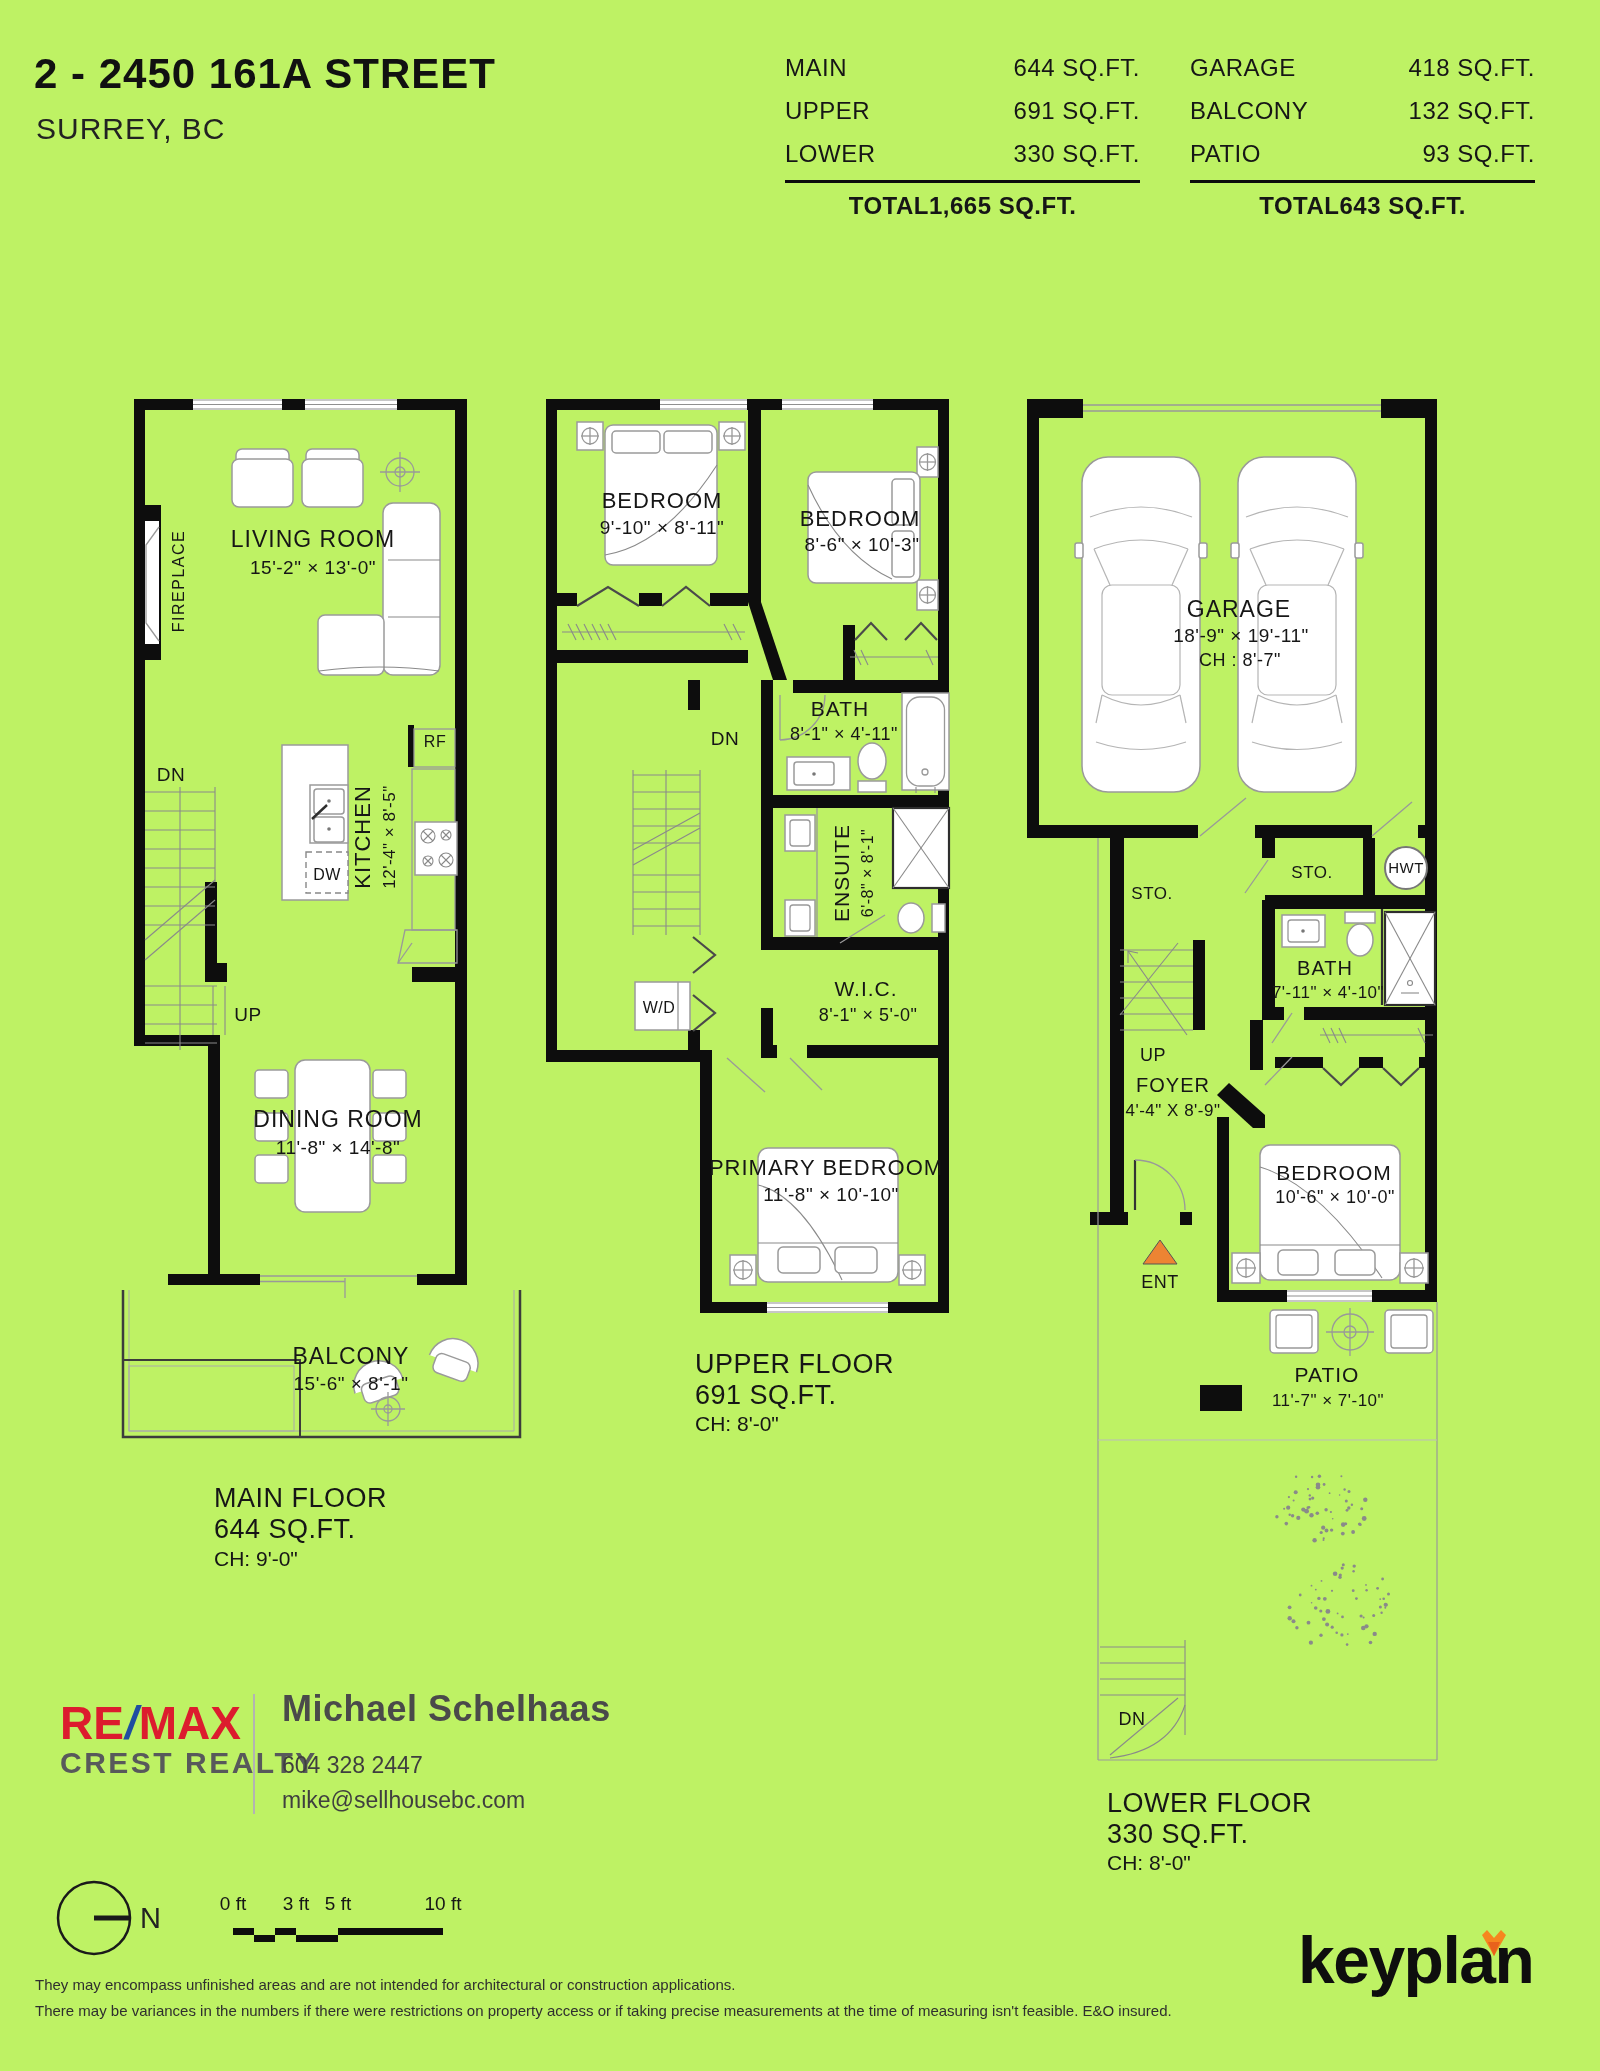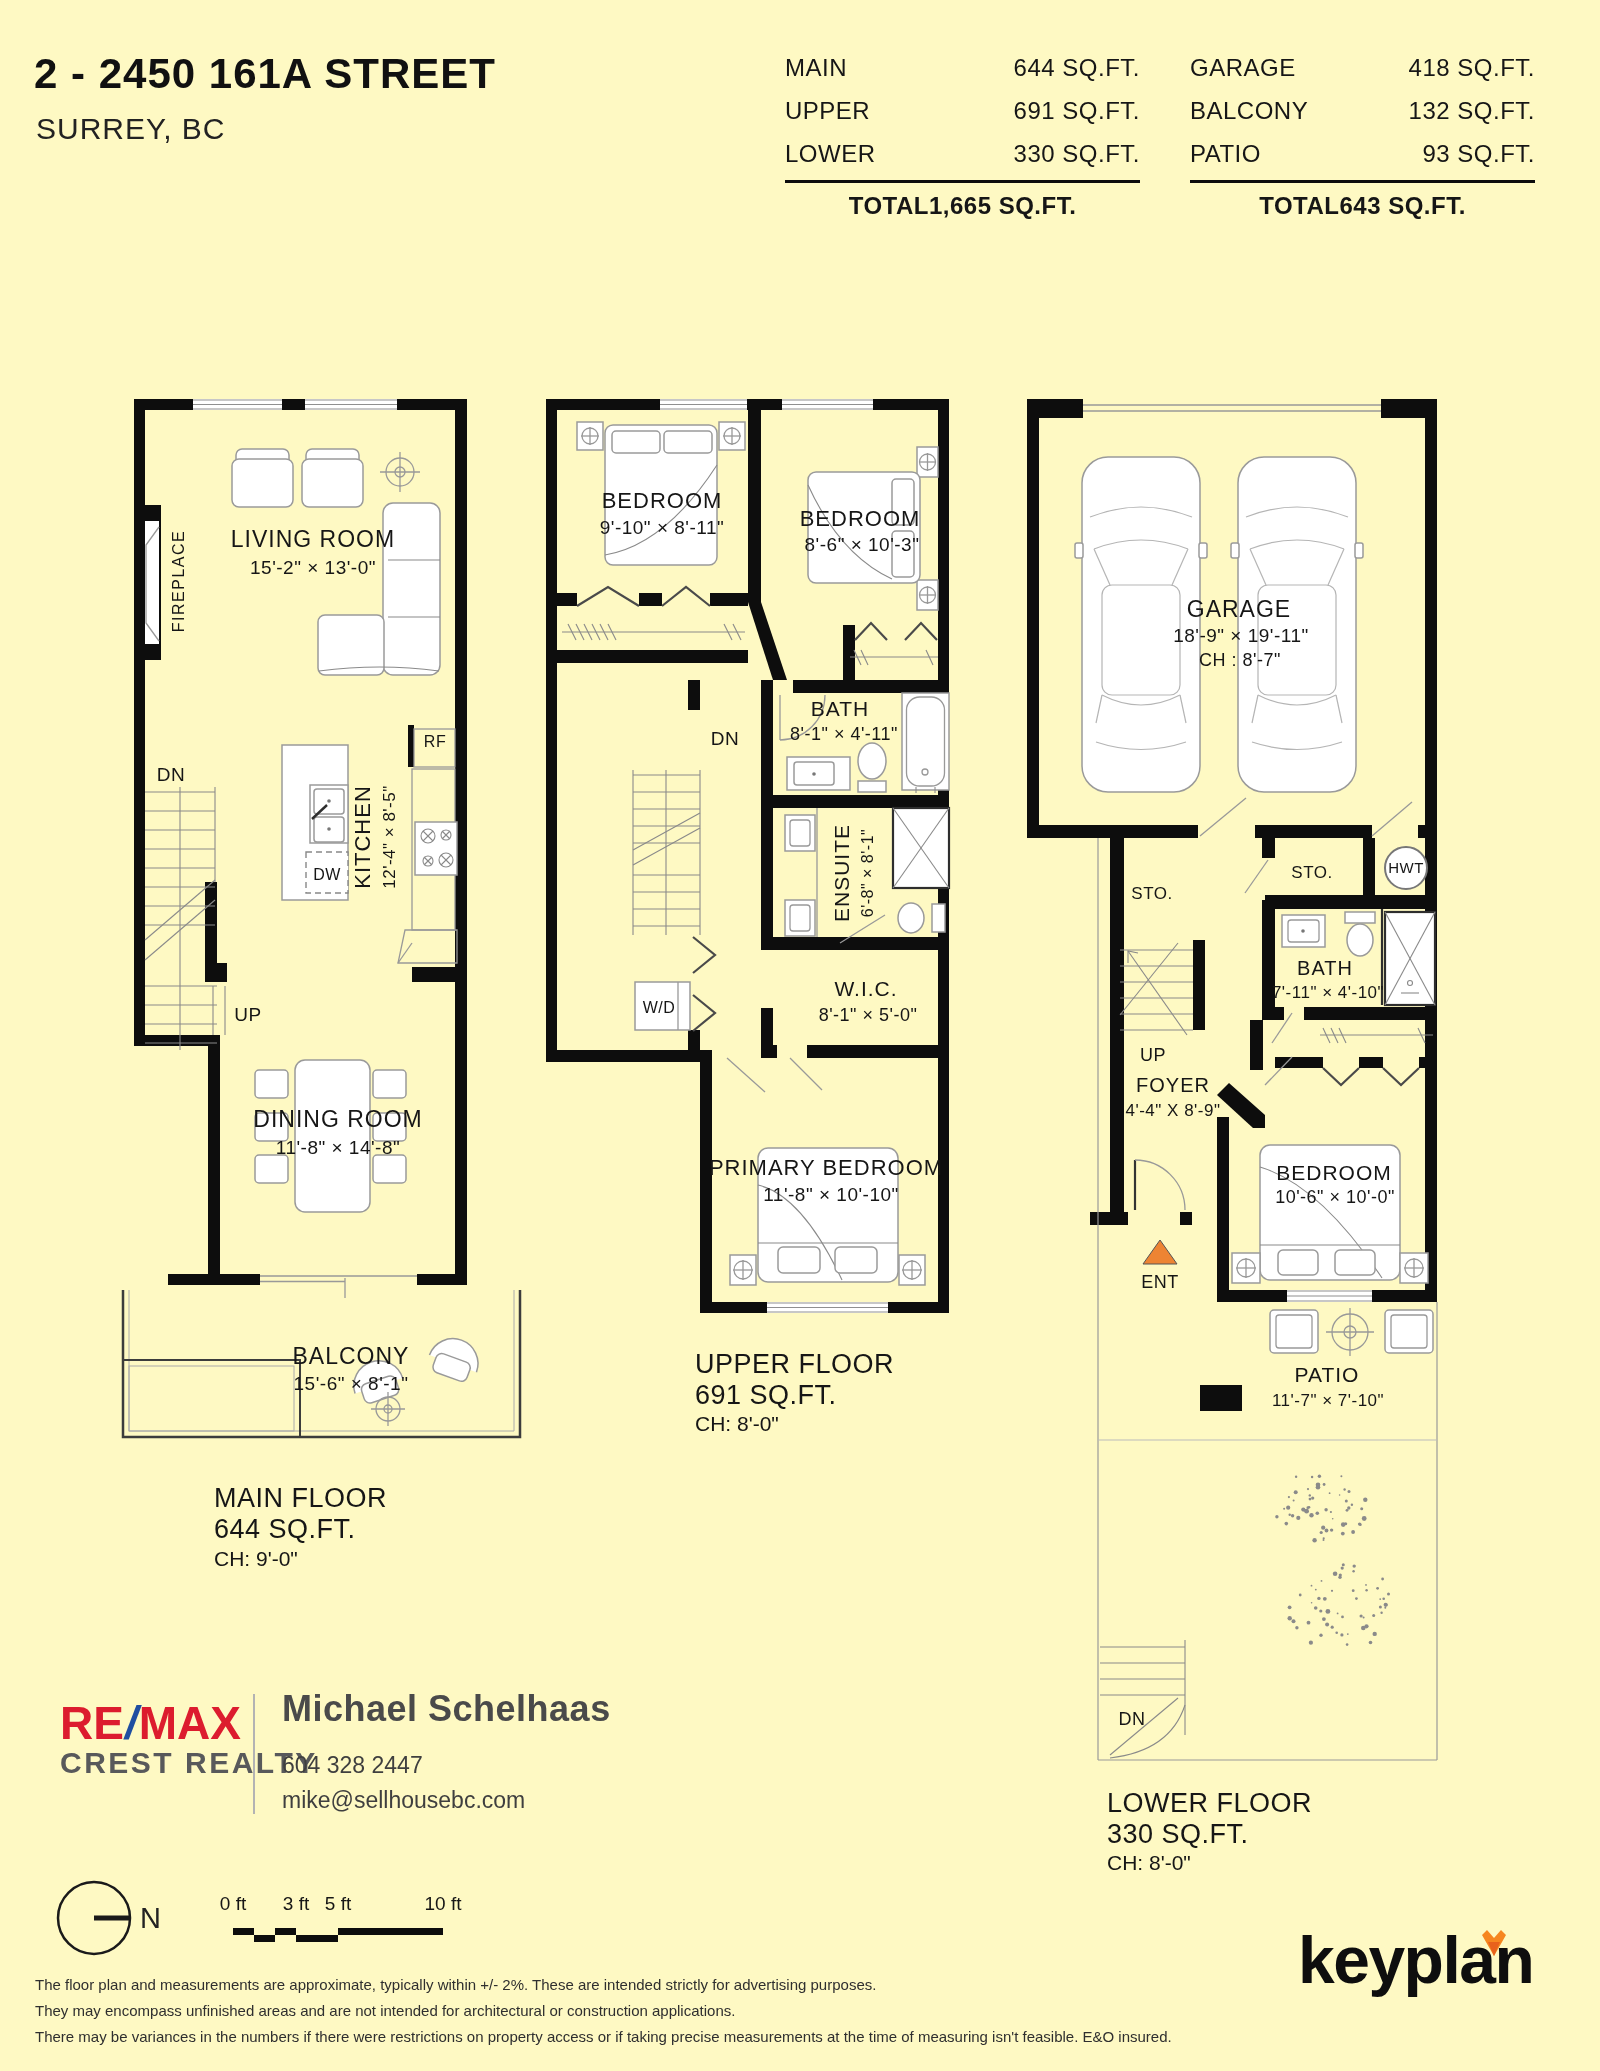--- a/index.html
+++ b/index.html
@@ -1,17 +1,17 @@
 <!DOCTYPE html>
 <html><head>
 <meta charset="utf-8">
 <style>
   html,body{margin:0;padding:0;background:#fff;}
   body{font-family:"Liberation Sans", sans-serif; color:#1a1a1a;}
-  .canvas{position:relative;width:1600px;height:2071px;background:#fef9c3;overflow:hidden;}
+  .canvas{position:relative;width:1600px;height:2071px;background:#bef264;overflow:hidden;}
   .abs{position:absolute;}
   
   .addr{font-size:42px;font-weight:700;letter-spacing:1px;color:#111;}
   .city{font-size:30px;font-weight:400;letter-spacing:1px;color:#222;}
   .sqft-col{font-size:24px;letter-spacing:.5px;color:#161616;}
   .sqft-row{display:flex;justify-content:space-between;align-items:center;height:43px;}
   .sqft-divider{border-top:3px solid #0c0c0c;margin-top:5px;}
   .sqft-total{display:flex;justify-content:center;align-items:center;height:46px;font-weight:700;}
   
   svg{font-family:"Liberation Sans", sans-serif;}
@@ -762,21 +762,20 @@
     <g fill="#0d0d0d">
       <rect x="18" y="34" width="21" height="7"></rect>
       <rect x="39" y="41" width="21" height="7"></rect>
       <rect x="60" y="34" width="21" height="7"></rect>
       <rect x="81" y="41" width="42" height="7"></rect>
       <rect x="123" y="34" width="105" height="7"></rect>
     </g>
   </svg>
 
   <div class="abs disc" style="left:35px;top:1972px;width:1520px;">
-    <div>The floor plan and measurements are approximate, typically within +/- 2%. These are intended strictly for advertising purposes.</div>
     <div>They may encompass unfinished areas and are not intended for architectural or construction applications.</div>
     <div>There may be variances in the numbers if there were restrictions on property access or if taking precise measurements at the time of measuring isn't feasible. E&amp;O insured.</div>
   </div>
 
   <div class="abs keyplan" style="left:1298px;top:1922px;">keyplan</div>
   <svg class="abs" style="left:1482px;top:1930px;" width="24" height="26" viewBox="0 0 24 26">
     <polygon points="12,26 0,5 5,0 12,8 19,0 24,5" fill="#F6861F"></polygon>
     <polygon points="12,26 6,12 18,12" fill="#E8611C"></polygon>
   </svg>
 

